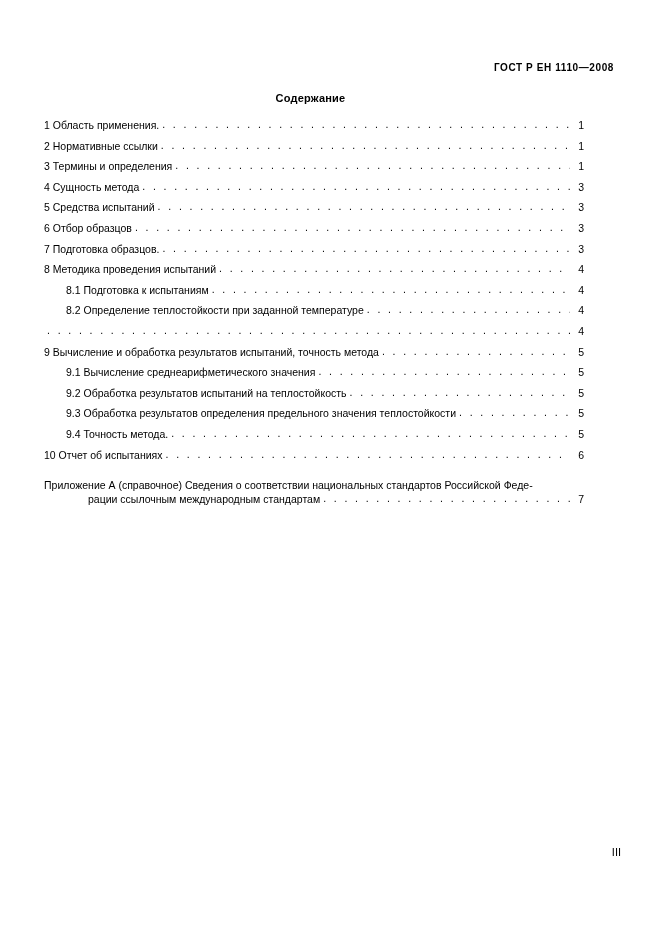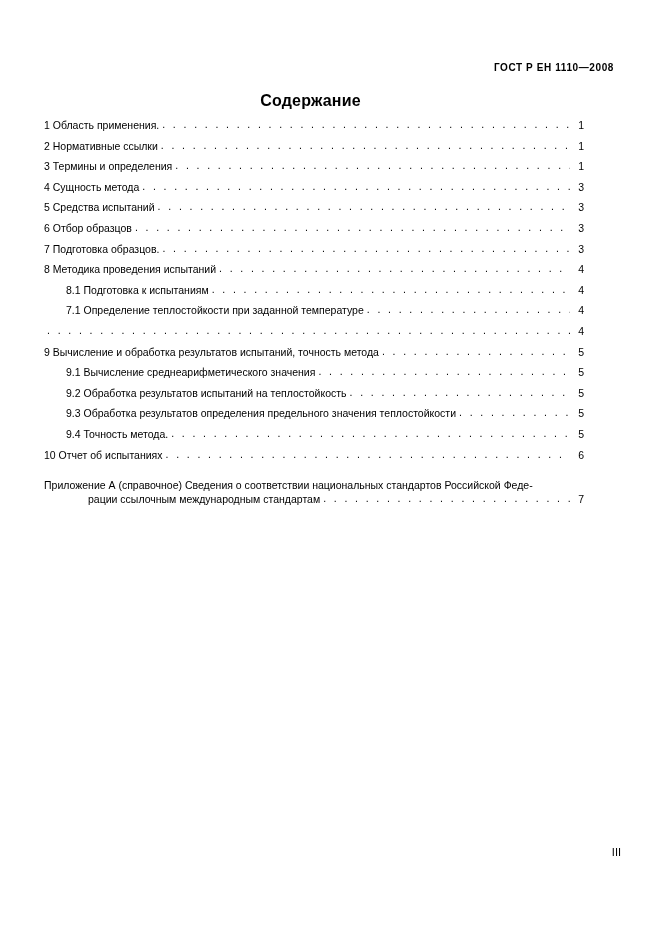--- a/index.html
+++ b/index.html
@@ -23,21 +23,21 @@
     font-size: 10px;
     font-weight: bold;
     letter-spacing: 0.6px;
   }
   .toc-title {
     position: absolute;
     top: 92px;
     left: 0;
     right: 0;
     text-align: center;
-    font-size: 16px;
+    font-size: 11px;
     font-weight: bold;
     letter-spacing: 0.2px;
     padding-right: 40px;
   }
   .toc {
     position: absolute;
     top: 119px;
     left: 44px;
     width: 540px;
   }
@@ -153,21 +153,21 @@
       <span class="toc-page">4</span>
     </div>
 
     <div class="toc-row indent-1">
       <span class="toc-text">8.1  Подготовка к испытаниям</span>
       <span class="toc-dots">. . . . . . . . . . . . . . . . . . . . . . . . . . . . . . . . . . . . . . . . . . . . . . . . . . . . . . . . . . . . . . . . . . . . . . . . . . . . . . . . . . . .</span>
       <span class="toc-page">4</span>
     </div>
 
     <div class="toc-row indent-1">
-      <span class="toc-text">7.1  Определение теплостойкости при заданной температуре</span>
+      <span class="toc-text">8.2  Определение теплостойкости при заданной температуре</span>
       <span class="toc-dots">. . . . . . . . . . . . . . . . . . . . . . . . . . . . . . . . . . . . . . . . . . . . . . . . . . . . . . . . . . . . . . . . . . . . . . . . . . . . . . . . . . . .</span>
       <span class="toc-page">4</span>
     </div>
 
     <div class="toc-row indent-1">
       <span class="toc-dots">. . . . . . . . . . . . . . . . . . . . . . . . . . . . . . . . . . . . . . . . . . . . . . . . . . . . . . . . . . . . . . . . . . . . . . . . . . . . . . . . . . . .</span>
       <span class="toc-page">4</span>
     </div>
 
     <div class="toc-row">

